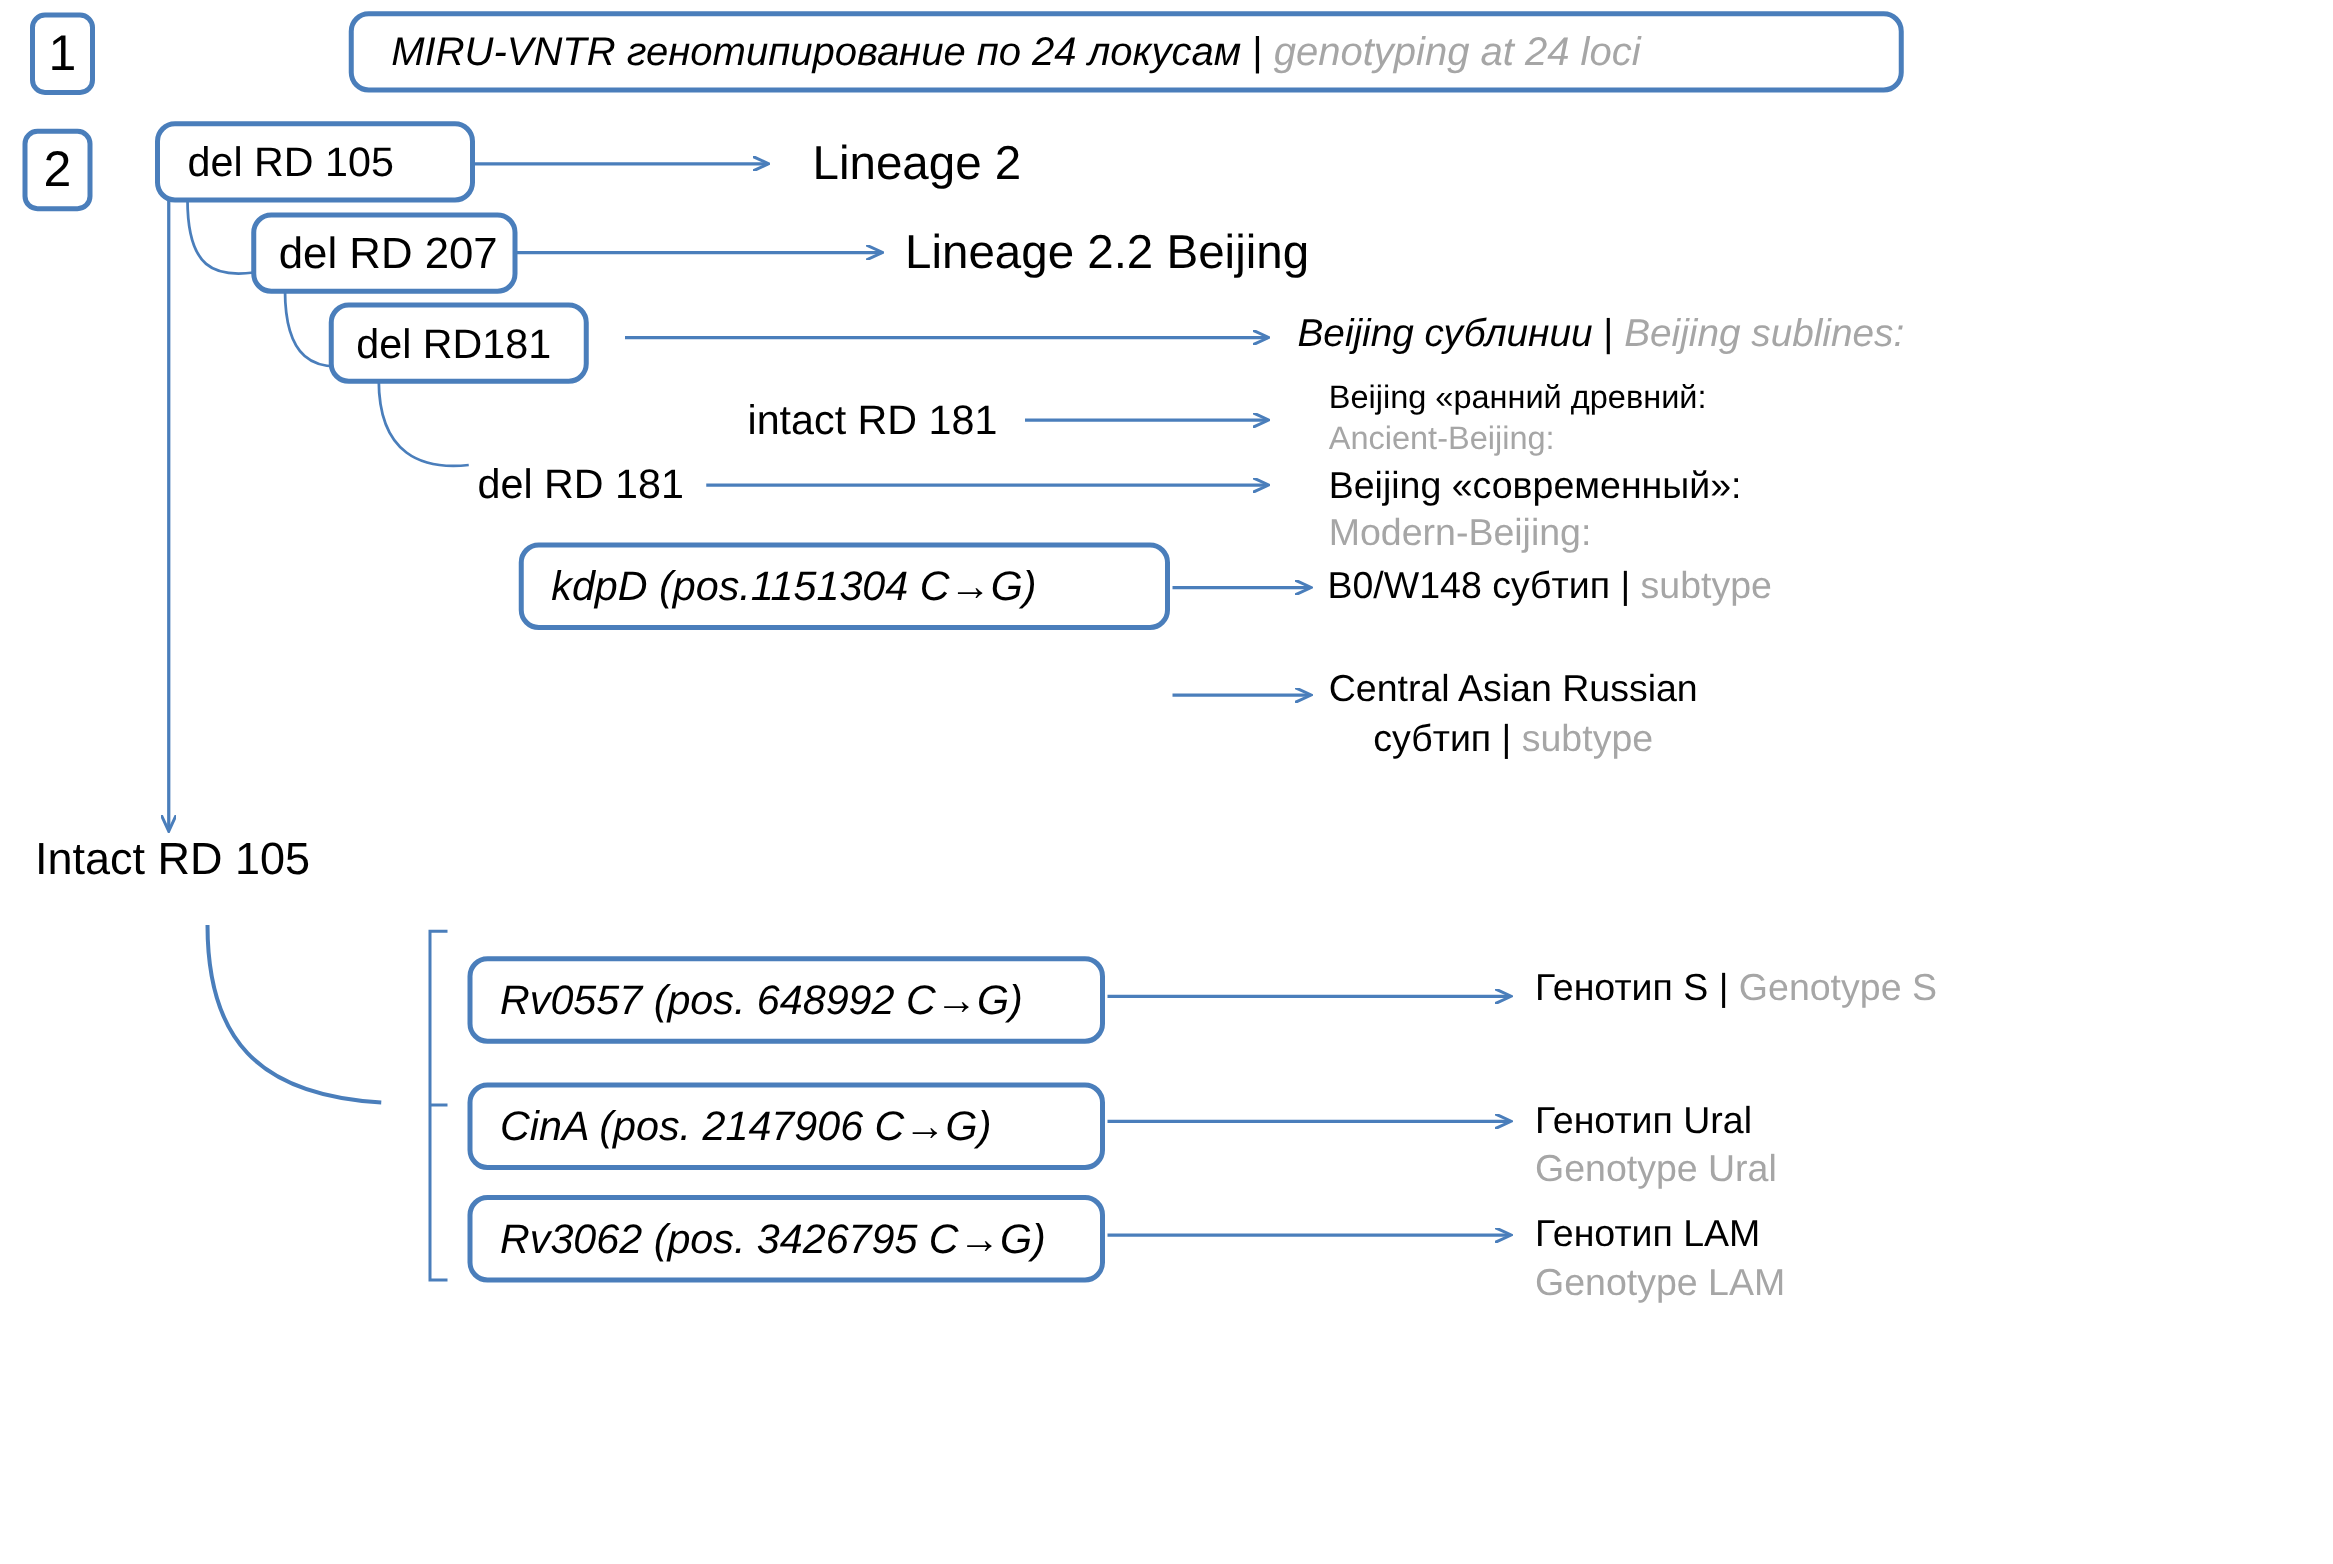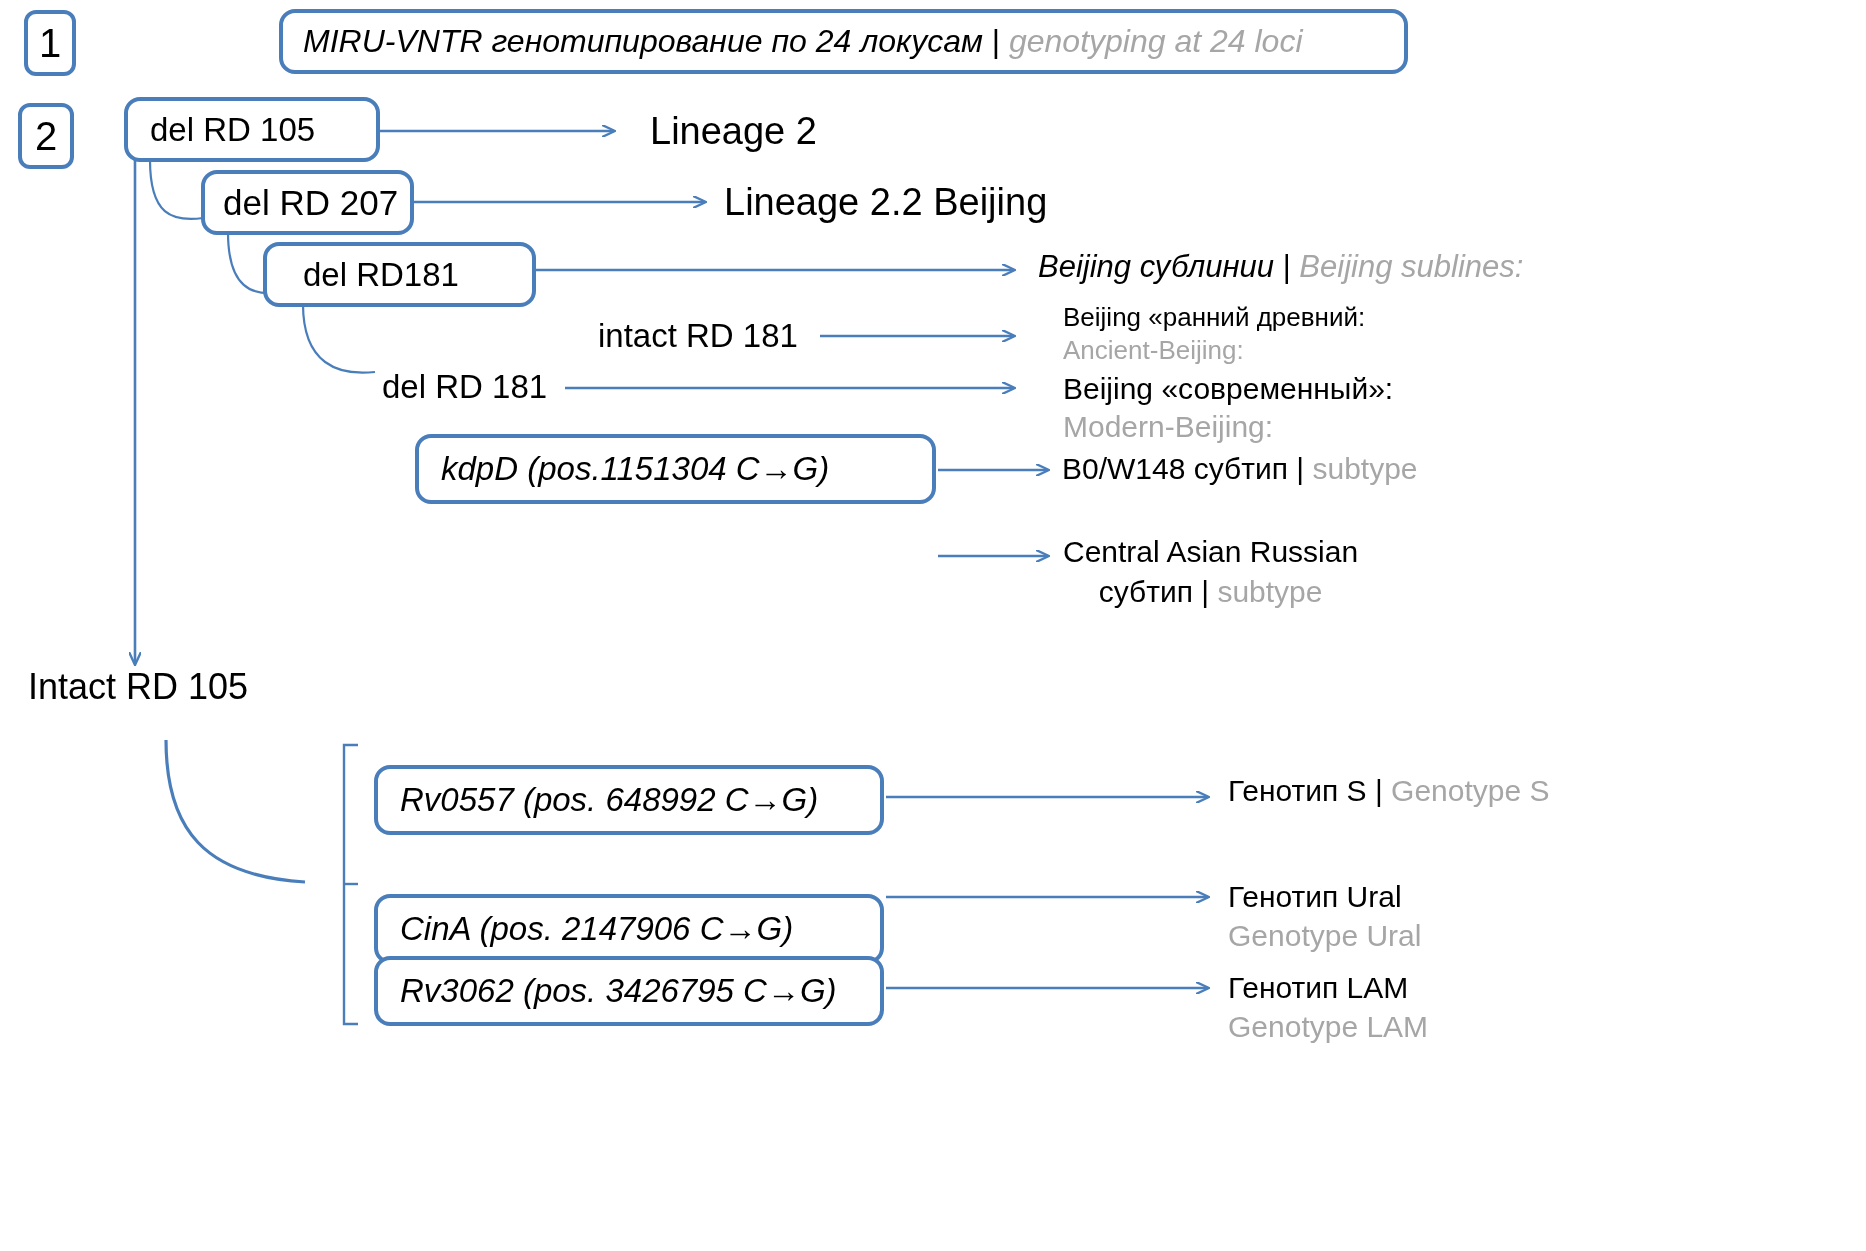--- a/index.html
+++ b/index.html
@@ -84,37 +84,37 @@
   </svg>
 
   <div class="stepbox" style="left:24px;top:10px;width:52px;height:66px;">
     <span>1</span>
   </div>
 
   <div class="stepbox" style="left:18px;top:103px;width:56px;height:66px;">
     <span>2</span>
   </div>
 
-  <div class="rbox" style="left:279px;top:9px;width:1129px;height:65px;padding-left:20px;">
+  <div class="rbox" style="left:279px;top:9px;width:1244px;height:65px;padding-left:30px;">
     <span class="txt ital" style="font-size:32px;">
       <span class="ru">MIRU-VNTR генотипирование по 24 локусам</span>
       <span class="ru" style="font-style:normal;">|</span>
       <span class="en">genotyping at 24 loci</span>
     </span>
   </div>
 
   <div class="rbox" style="left:124px;top:97px;width:256px;height:65px;padding-left:22px;">
     <span class="txt" style="font-size:33px;">del RD 105</span>
   </div>
 
   <div class="rbox" style="left:201px;top:170px;width:213px;height:65px;padding-left:18px;">
     <span class="txt" style="font-size:35px;">del RD 207</span>
   </div>
 
-  <div class="rbox" style="left:263px;top:242px;width:273px;height:65px;padding-left:36px;">
+  <div class="rbox" style="left:263px;top:242px;width:208px;height:65px;padding-left:18px;">
     <span class="txt" style="font-size:33px;">del RD181</span>
   </div>
 
   <div class="lbl" style="left:598px;top:318px;font-size:33px;">
     <span>intact RD 181</span>
   </div>
 
   <div class="lbl" style="left:382px;top:369px;font-size:33px;">
     <span>del RD 181</span>
   </div>
@@ -125,21 +125,21 @@
 
   <div class="rbox" style="left:415px;top:434px;width:521px;height:70px;padding-left:22px;">
     <span class="txt ital" style="font-size:33px;">kdpD (pos.1151304 C→G)</span>
   </div>
 
 
   <div class="rbox" style="left:374px;top:765px;width:510px;height:70px;padding-left:22px;">
     <span class="txt ital" style="font-size:33px;">Rv0557 (pos. 648992 C→G)</span>
   </div>
 
-  <div class="rbox" style="left:374px;top:866px;width:510px;height:70px;padding-left:22px;margin-top:28px;">
+  <div class="rbox" style="left:374px;top:866px;width:510px;height:70px;padding-left:22px;">
     <span class="txt ital" style="font-size:33px;">CinA (pos. 2147906 C→G)</span>
   </div>
 
   <div class="rbox" style="left:374px;top:956px;width:510px;height:70px;padding-left:22px;">
     <span class="txt ital" style="font-size:33px;">Rv3062 (pos. 3426795 C→G)</span>
   </div>
 
   <div class="lbl" style="left:634px;top:110px;font-size:38px;margin-left:16px;">
     <span>Lineage 2</span>
   </div>

